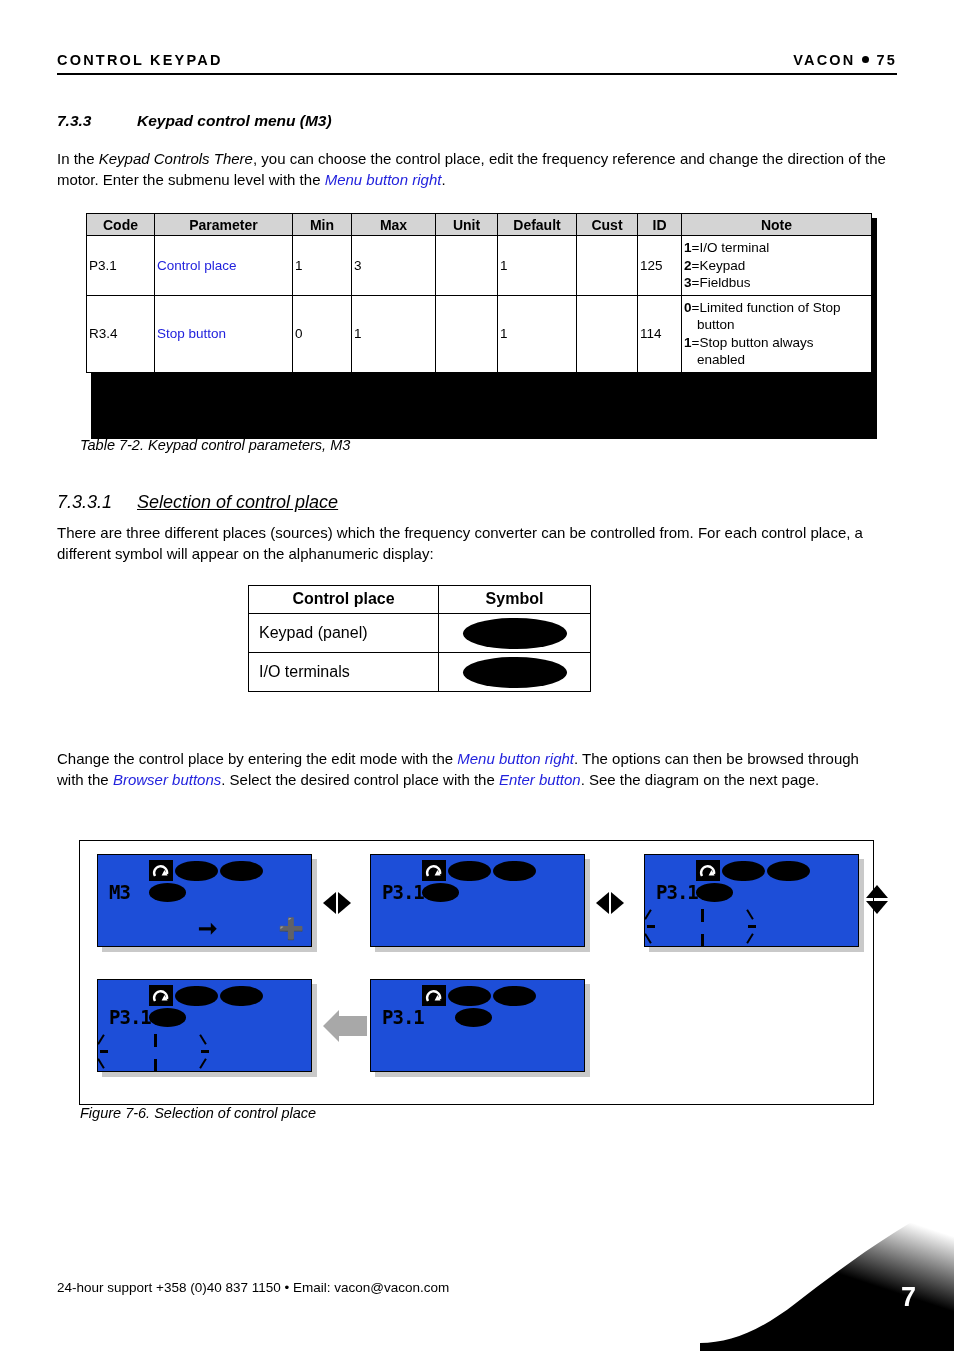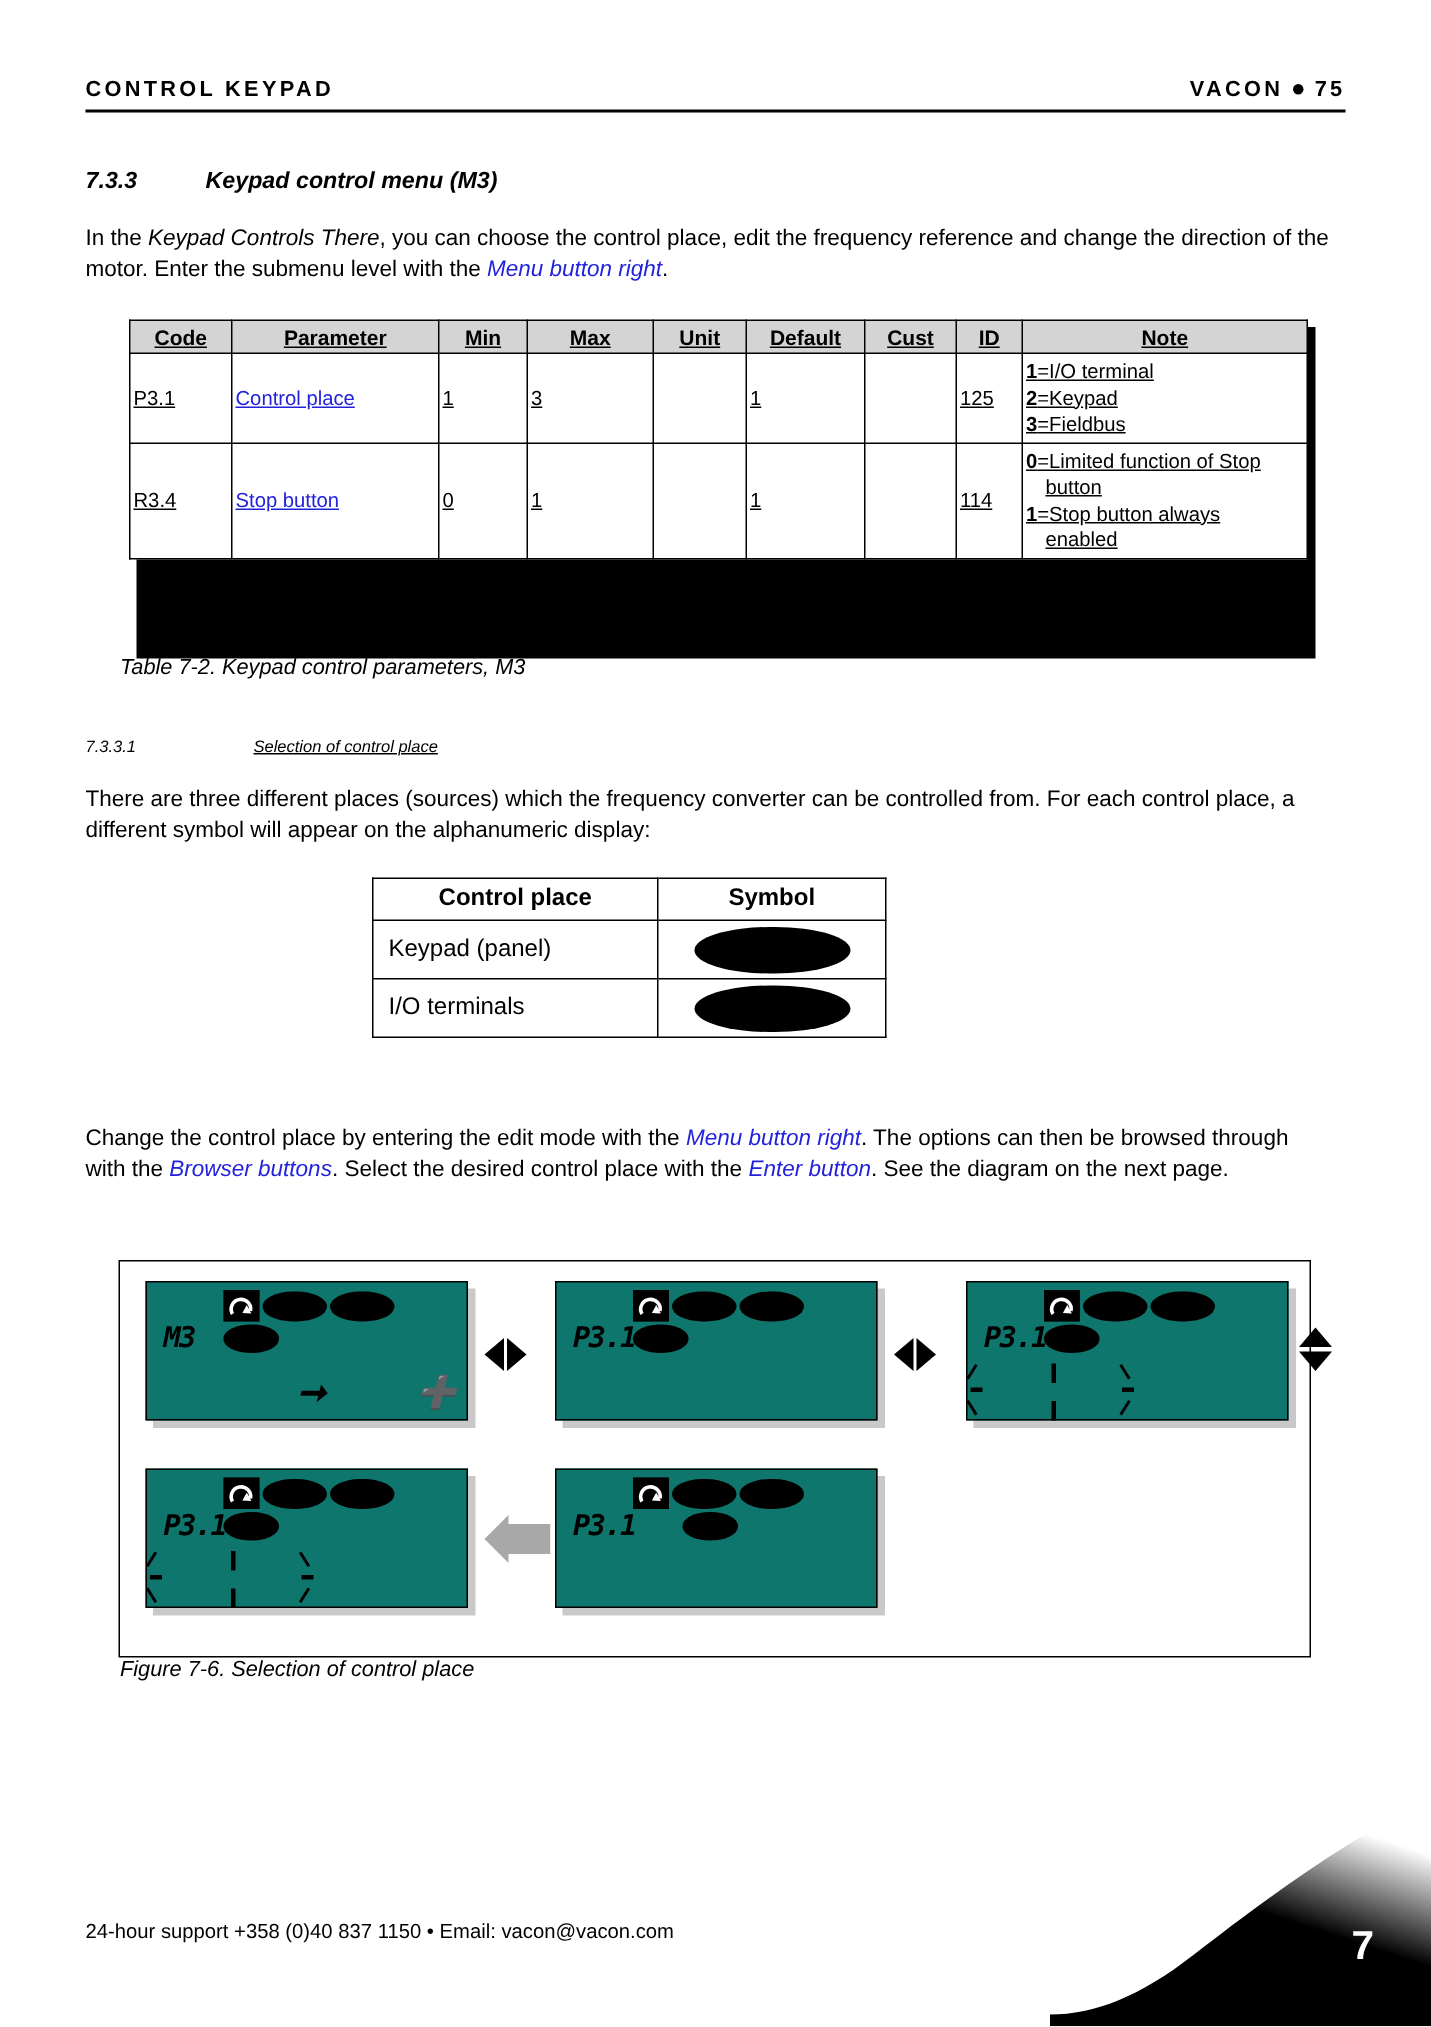--- a/index.html
+++ b/index.html
@@ -61,21 +61,20 @@
     position: relative; z-index: 1;
     border-collapse: collapse; width: 786px;
     background: #fff;
     font-size: 13.5px;
     border: 1.6px solid #000;
   }
   table.ptable th, table.ptable td {
     border: 1px solid #000;
     vertical-align: middle;
     padding: 3px 2px;
-    text-decoration: underline;
   }
   table.ptable thead th {
     background: #d4d4d4;
     font-weight: bold;
     font-size: 14px;
     height: 22px;
     padding: 1px 2px;
   }
   .c-code  { width: 68px; }
   .c-param { width: 138px; }
@@ -95,23 +94,22 @@
   .note-ind { padding-left: 13px; display: block; }
 
   .caption {
     position: absolute; left: 80px;
     font-size: 14.5px; font-style: italic;
   }
 
   
   .subsec-head {
     position: absolute; left: 57px; top: 492px;
-    font-size: 11px; font-style: italic;
+    font-size: 18px; font-style: italic;
     display: flex;
-    gap: 32px;
   }
   .subsec-head .sec-num { width: 80px; flex: none; }
   .subsec-title { text-decoration: underline; }
 
   
   .symtable-wrap { position: absolute; left: 248px; top: 585px; }
   table.symtable {
     border-collapse: collapse;
     font-size: 16px;
     background: #fff;
@@ -141,24 +139,23 @@
 
   
   .diagram {
     position: absolute; left: 79px; top: 840px;
     width: 795px; height: 265px;
     border: 1.8px solid #000;
     background: #fff;
   }
   .lcd {
     position: absolute;
-    background: #0f766e;
+    background: #1d4ed8;
     border: 1.8px solid #000;
     box-shadow: 5px 5px 0 0 #c9c9c9;
-    font-style: italic;
   }
   .lcd-code {
     position: absolute; left: 11px; top: 26px;
     font-family: "DejaVu Sans Mono", monospace;
     font-size: 19px; font-weight: bold;
     letter-spacing: -1px;
   }
   .bar {
     position: absolute; display: inline-block;
     background: #000; border-radius: 22px / 11px;

